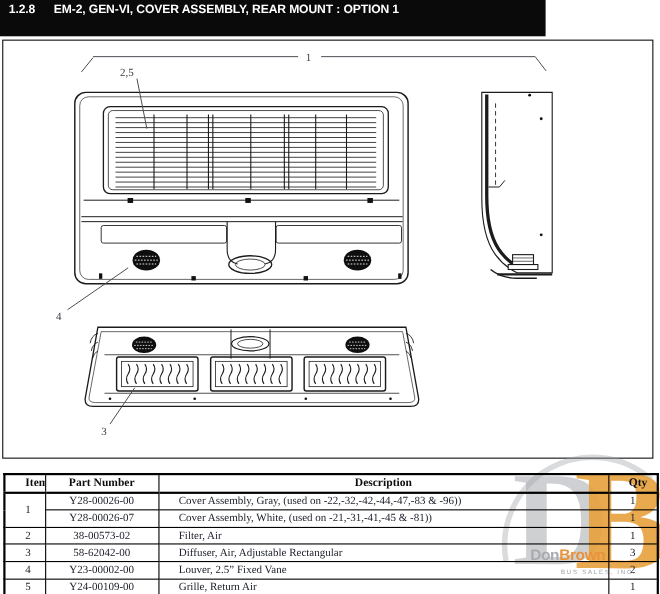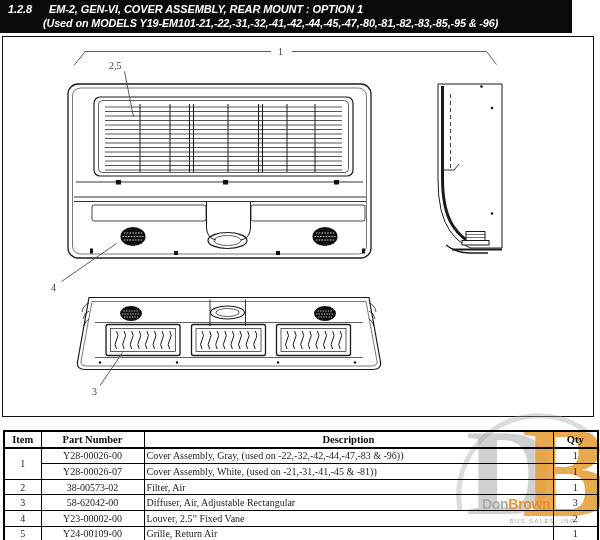--- a/index.html
+++ b/index.html
@@ -1,20 +1,20 @@
 <!DOCTYPE html>
 <html><head>
 <meta charset="utf-8">
 <style>
   html,body{margin:0;padding:0;}
   body{width:600px;height:540px;position:relative;background:#fff;
        font-family:"Liberation Sans",sans-serif;overflow:hidden;}
 
   
-  .hdr{position:absolute;top:0;left:0;width:572px;height:33px;background:#0a0a0a;color:#fff;z-index:3;font-style:italic;}
+  .hdr{position:absolute;top:0;left:0;width:496px;height:33px;background:#0a0a0a;color:#fff;z-index:3;}
   .hdr .l1{position:absolute;top:3px;left:8px;font-size:11px;font-weight:bold;letter-spacing:-0.1px;white-space:nowrap;}
   .hdr .sec{display:inline-block;margin-right:17px;}
   .hdr .l2{position:absolute;top:17px;left:43px;font-size:10.8px;font-weight:bold;letter-spacing:-0.1px;white-space:nowrap;}
 
   
   .dbox{position:absolute;left:2px;top:36px;width:590px;height:379px;border:1.6px solid #101010;background:#fff;z-index:1;}
   svg.drawing{position:absolute;left:0;top:0;z-index:2;pointer-events:none;}
 
   
   .wm{position:absolute;left:452px;top:410px;width:148px;height:130px;z-index:1;overflow:hidden;}
@@ -24,36 +24,35 @@
           font-size:132px;line-height:1;color:#e8a23f;opacity:.92;}
   .wm .nm{position:absolute;left:30px;top:86px;font-size:14px;font-weight:bold;letter-spacing:-0.3px;white-space:nowrap;}
   .wm .nm .g{color:#a8abaf;} .wm .nm .o{color:#e8923a;}
   .wm .tag{position:absolute;left:58px;top:108px;font-size:5.5px;letter-spacing:1.6px;color:#9b9da1;white-space:nowrap;}
   .wm svg{position:absolute;left:0;top:0;}
 
   
   .twrap{position:absolute;left:3px;top:430px;z-index:2;}
   table.parts{border-collapse:collapse;table-layout:fixed;width:594px;background:transparent;
               font-family:"Liberation Serif",serif;}
-  .parts th,.parts td{border:1.6px solid #000;padding:0 2px;height:14.6px;font-size:10px;
+  .parts th,.parts td{border:1.6px solid #000;padding:0 18px;height:14.6px;font-size:10px;
               color:#20242e;overflow:hidden;white-space:nowrap;}
   .parts{border:2.2px solid #000;}
   .parts th{font-size:10.5px;font-weight:bold;text-align:center;color:#0d0d0d;border-bottom-width:2px;}
   .parts td.ci,.parts td.cp,.parts td.cq{text-align:center;}
   .parts td.cd{text-align:left;margin-top:15px;}
   .parts tr.sub td{border-top-width:1px;}
 </style>
 </head>
 <body>
 
 <div class="hdr">
   <div class="l1">
     <span class="sec">1.2.8</span><span>EM-2, GEN-VI, COVER ASSEMBLY, REAR MOUNT : OPTION 1</span>
   </div>
-  <div class="l2">(Used on MODELS Y19-EM101-21,-22,-31,-32,-41,-42,-44,-45,-47,-80,-81,-82,-83,-85,-95 &amp; -96)</div>
 </div>
 
 <div class="dbox"></div>
 
 <svg class="drawing" width="600" height="420" viewBox="0 0 600 420">
   <g stroke="#1b1b1b" fill="none" stroke-width="1">
 
     <g>
       <rect x="68" y="84" width="303" height="174" rx="10" fill="#fff" stroke-width="1.3"></rect>
       <rect x="72.5" y="88" width="294" height="166" rx="8" stroke-width="0.6"></rect>

